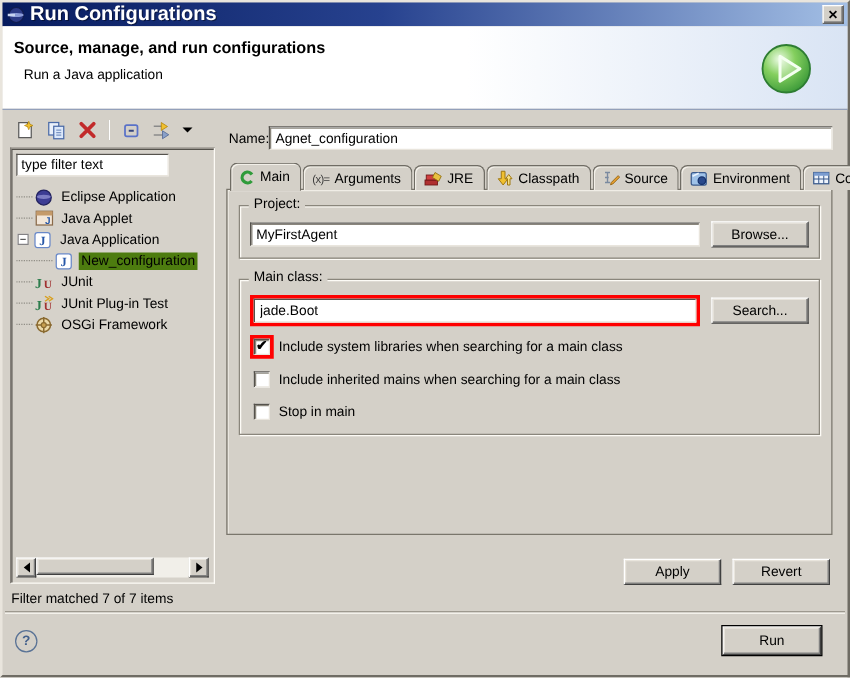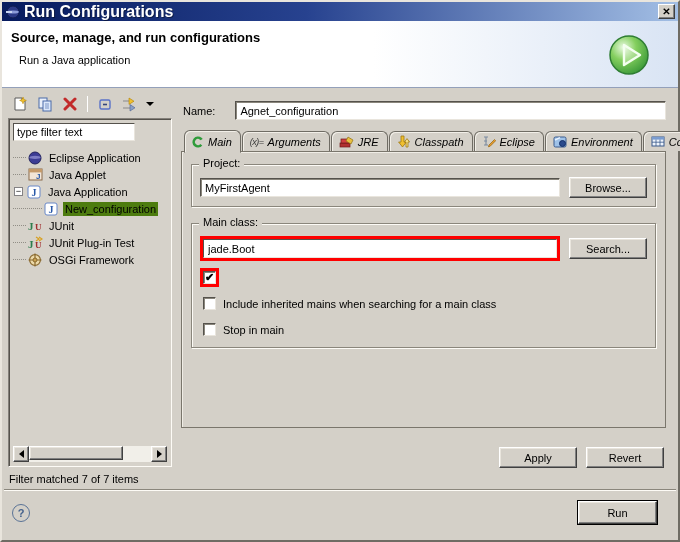--- a/index.html
+++ b/index.html
@@ -67,29 +67,29 @@
            border-left:5px solid #000; }
   .sthumb { flex:none; width:94px; height:14px; margin:0; background:#d4d0c8;
             border:1px solid; border-color:#fff #404040 #404040 #fff;
             box-shadow:inset -1px -1px 0 #808080, inset 1px 1px 0 #e9e5dd; }
   .left-status { flex:none; height:22px; padding:6px 1px 0 1px; }
 
   .sash { flex:none; width:9px; }
 
   
   .right-col { flex:1; min-width:0; display:flex; flex-direction:column; padding-right:4px; }
-  .name-row { flex:none; display:flex; align-items:center; margin:9px 0 10px 0; gap:20px; }
+  .name-row { flex:none; display:flex; align-items:center; margin:9px 0 10px 0; gap:0; }
   .name-row label { flex:none; padding-left:2px; }
   .field { height:19px; background:#fff; padding:1px 4px; font-size:11px;
            font-family:"Liberation Sans",sans-serif; width:100%;
            border:1px solid; border-color:#55524c #e9e5dd #e9e5dd #55524c;
            box-shadow:inset 1px 1px 0 #8a867c; outline:none; }
   .name-row .field { flex:1; }
 
-  .tabs { flex:none; display:flex; align-items:center; padding-left:3px; position:relative; z-index:2;font-style:italic; }
+  .tabs { flex:none; display:flex; align-items:flex-end; padding-left:3px; position:relative; z-index:2; }
   .tab { height:20px; margin-right:1px; margin-bottom:-1px; background:#d4d0c8;
          border:1px solid #6f6c64; border-bottom:none; border-radius:6px 6px 0 0;
          padding:2px 8px 2px 7px; display:flex; align-items:center; gap:4px;
          box-shadow:inset 1px 1px 0 #f2efe8; }
   .tab.selected { height:23px; border-bottom:1px solid #d4d0c8; margin-bottom:-2px;
                   z-index:3; position:relative; }
   .argtxt { font-size:9px; color:#3a3a3a; letter-spacing:-0.5px; }
 
   .tab-panel { flex:none; height:277px; background:#d4d0c8;
                border:1px solid #7a766c; box-shadow:inset 1px 1px 0 #f0ede6;
@@ -340,21 +340,21 @@
             <path d="M4 1 v6 h-2.4 l3.9 5 3.9 -5 h-2.4 v-6 z" fill="#f0c030" stroke="#a07810" stroke-width="0.8"></path>
             <path d="M11 12 v-5 h1.6 l-2.6 -3.4 -2.6 3.4 h1.6 v5 z" fill="#f7df80" stroke="#a07810" stroke-width="0.8"></path>
           </svg>
           <span>Classpath</span>
         </div>
         <div class="tab">
           <svg width="14" height="13" viewBox="0 0 14 13">
             <path d="M2 2 h4 M2 6 h3 M2 10 h4 M4 2 v8" stroke="#7a8aa0" stroke-width="1.1" fill="none"></path>
             <path d="M7 11 l5.5 -5.5 1.2 1.2 -5.5 5.5 -1.8 0.6 z" fill="#e8a030" stroke="#906010" stroke-width="0.7" transform="translate(0,-1)"></path>
           </svg>
-          <span>Eclipse</span>
+          <span>Source</span>
         </div>
         <div class="tab">
           <svg width="14" height="12" viewBox="0 0 14 12">
             <rect x="1" y="1" width="12" height="10" rx="1.5" fill="#9fc2e8" stroke="#3a5a8c"></rect>
             <path d="M2 4 l5 -2.4" stroke="#e8f2ff" stroke-width="1.4"></path>
             <circle cx="9.5" cy="7.5" r="3" fill="#2a4a8c" stroke="#14306a"></circle>
           </svg>
           <span>Environment</span>
         </div>
         <div class="tab">
@@ -383,20 +383,21 @@
             <div class="redbox">
               <input class="field" value="jade.Boot" style="">
             </div>
             <button class="btn w76">Search...</button>
           </div>
 
           <div class="cbrow">
             <span class="cbwrap hl">
               <span class="cb">✔</span>
             </span>
+            <span>Include system libraries when searching for a main class</span>
           </div>
           <div class="cbrow">
             <span class="cbwrap">
               <span class="cb"></span>
             </span>
             <span>Include inherited mains when searching for a main class</span>
           </div>
           <div class="cbrow">
             <span class="cbwrap">
               <span class="cb"></span>

